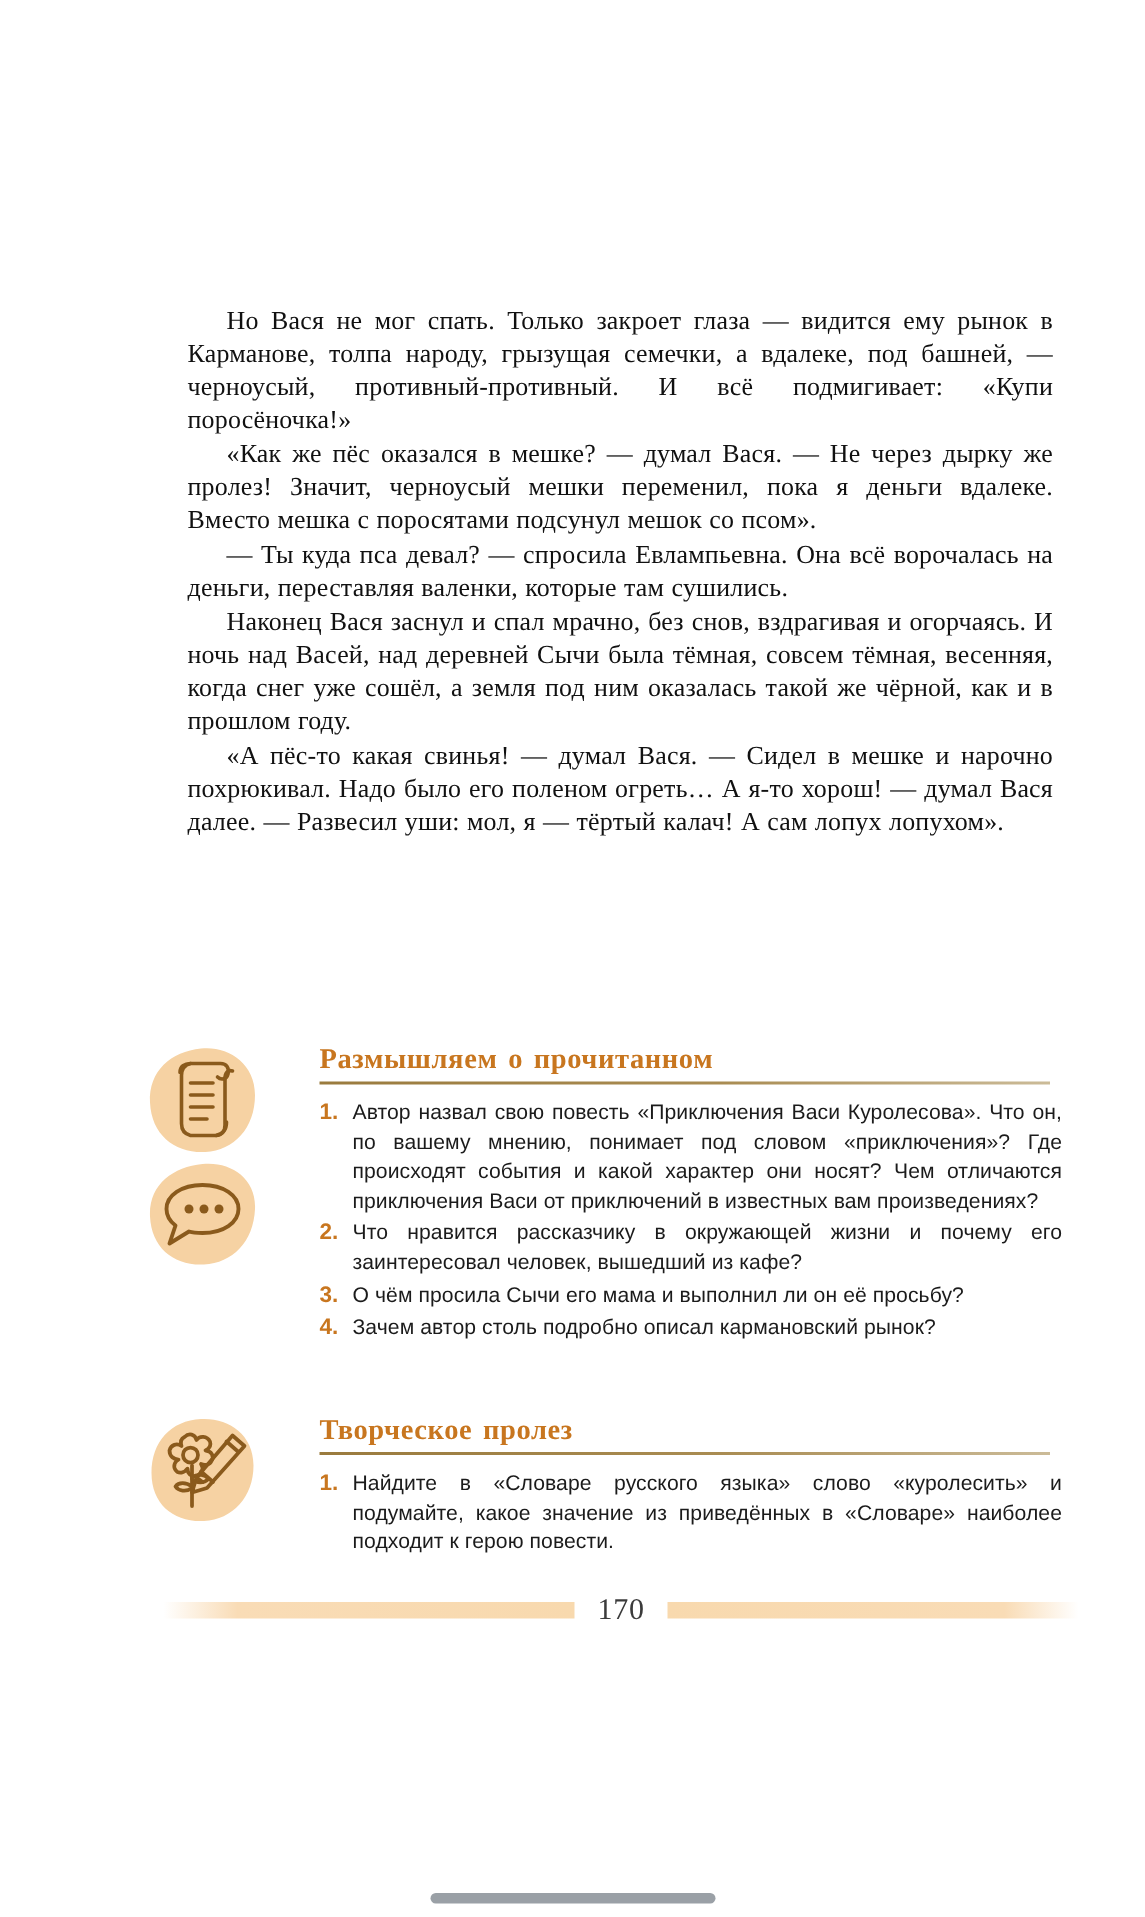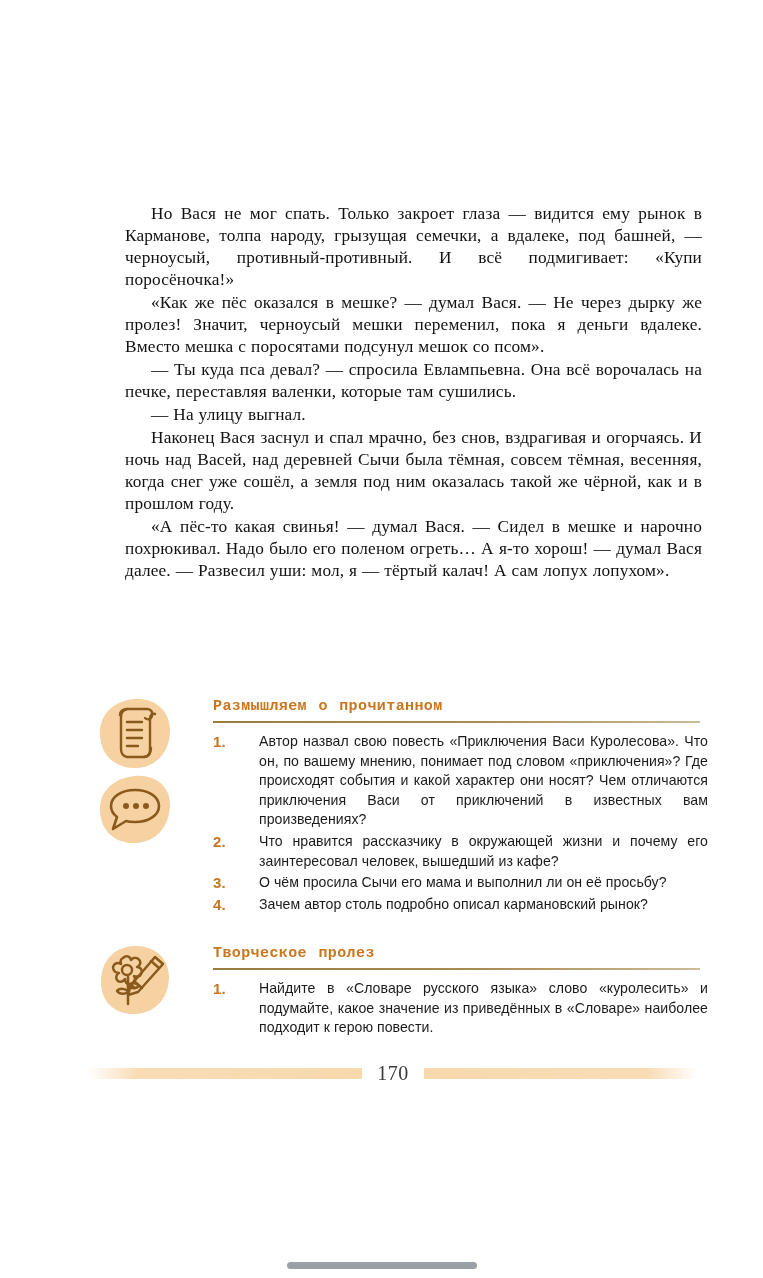--- a/index.html
+++ b/index.html
@@ -65,22 +65,22 @@
     height: 72px;
     display: block;
     margin-bottom: 4px;
   }
   .icon-blob svg { display: block; }
 
   .rubric-body {
     margin-left: 115px;
   }
   .rubric-title {
-    font-family: Liberation Mono, monospace;
-    font-size: 15px;
+    font-family: Liberation Serif, serif;
+    font-size: 19px;
     font-weight: bold;
     color: #c8761f;
     letter-spacing: 0.4px;
     word-spacing: 2px;
     line-height: 19px;
     padding-bottom: 3px;
   }
   .rubric-rule {
     width: 487px;
     height: 2px;
@@ -109,27 +109,26 @@
     position: absolute;
     left: 0;
     top: 0;
     font-family: "Liberation Sans", sans-serif;
     font-size: 15px;
     font-weight: bold;
     color: #c8761f;
   }
   ol.qlist li .qtext {
     display: block;
-    margin-left: 24px;
   }
 
   
   .footer {
     position: absolute;
-    left: 88px;
+    left: 109px;
     top: 1060px;
     width: 610px;
     height: 26px;
     display: flex;
     align-items: center;
     justify-content: center;
   }
   .foot-bar {
     height: 11px;
     flex: 1 1 auto;
@@ -162,22 +161,21 @@
   }
 </style>
 </head>
 <body>
 
 <div class="page">
 
   <div class="prose">
     <p>Но Вася не мог спать. Только закроет глаза — видится ему рынок в Карманове, толпа народу, грызущая семечки, а вдалеке, под башней, — черноусый, противный-противный. И всё подмигивает: «Купи поросёночка!»</p>
     <p>«Как же пёс оказался в мешке? — думал Вася. — Не через дырку же пролез! Значит, черноусый мешки переменил, пока я деньги вдалеке. Вместо мешка с поросятами подсунул мешок со псом».</p>
-    <p>— Ты куда пса девал? — спросила Евлампьевна. Она всё ворочалась на печке, переставляя валенки, которые там сушились.</p>
-    <p>— На улицу выгнал.</p>
+    <p>— Ты куда пса девал? — спросила Евлампьевна. Она всё ворочалась на деньги, переставляя валенки, которые там сушились.</p>
     <p>Наконец Вася заснул и спал мрачно, без снов, вздрагивая и огорчаясь. И ночь над Васей, над деревней Сычи была тёмная, совсем тёмная, весенняя, когда снег уже сошёл, а земля под ним оказалась такой же чёрной, как и в прошлом году.</p>
     <p>«А пёс-то какая свинья! — думал Вася. — Сидел в мешке и нарочно похрюкивал. Надо было его поленом огреть… А я-то хорош! — думал Вася далее. — Развесил уши: мол, я — тёртый калач! А сам лопух лопухом».</p>
   </div>
 
   <section class="rubric" id="rubric-questions">
 
     <div class="rubric-icons">
 
       <span class="icon-blob">
         <svg width="74" height="72" viewBox="0 0 74 72" aria-hidden="true">

